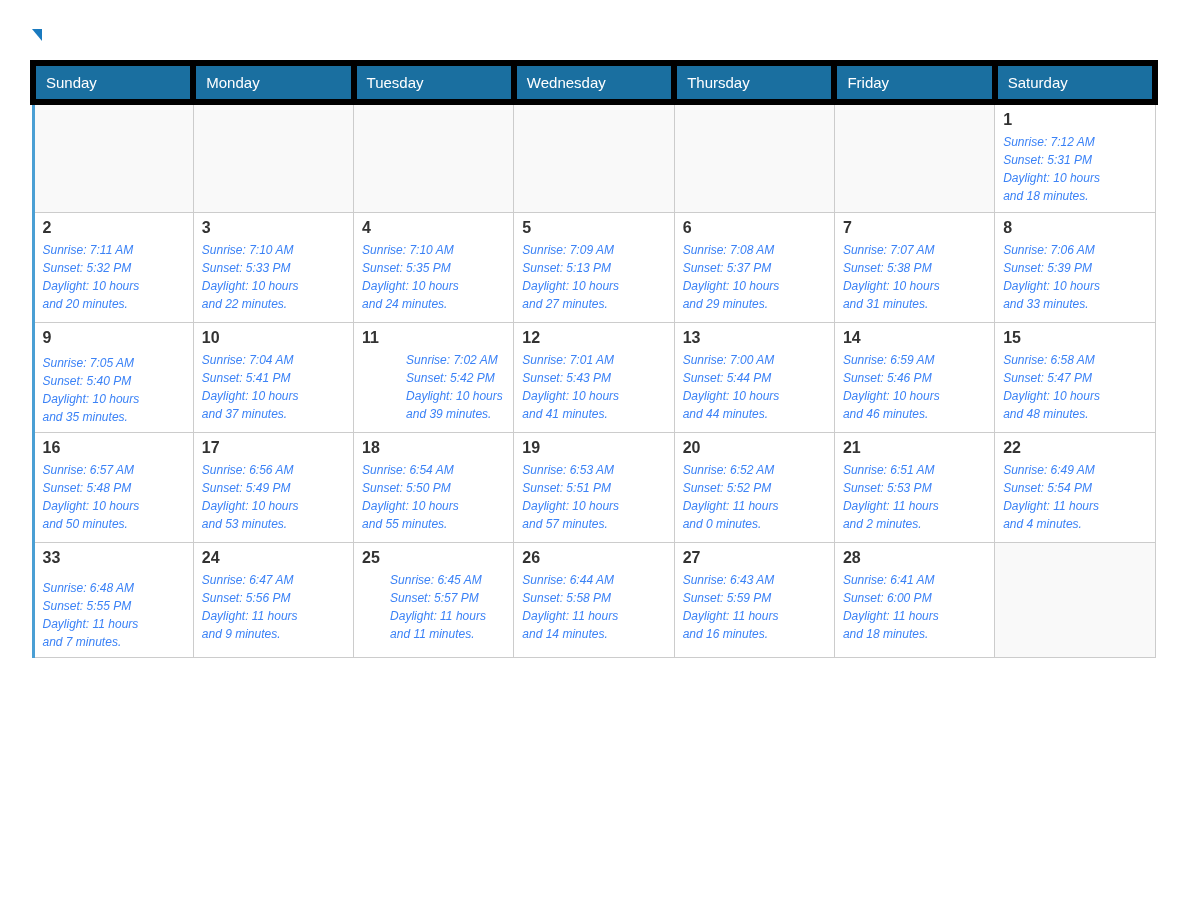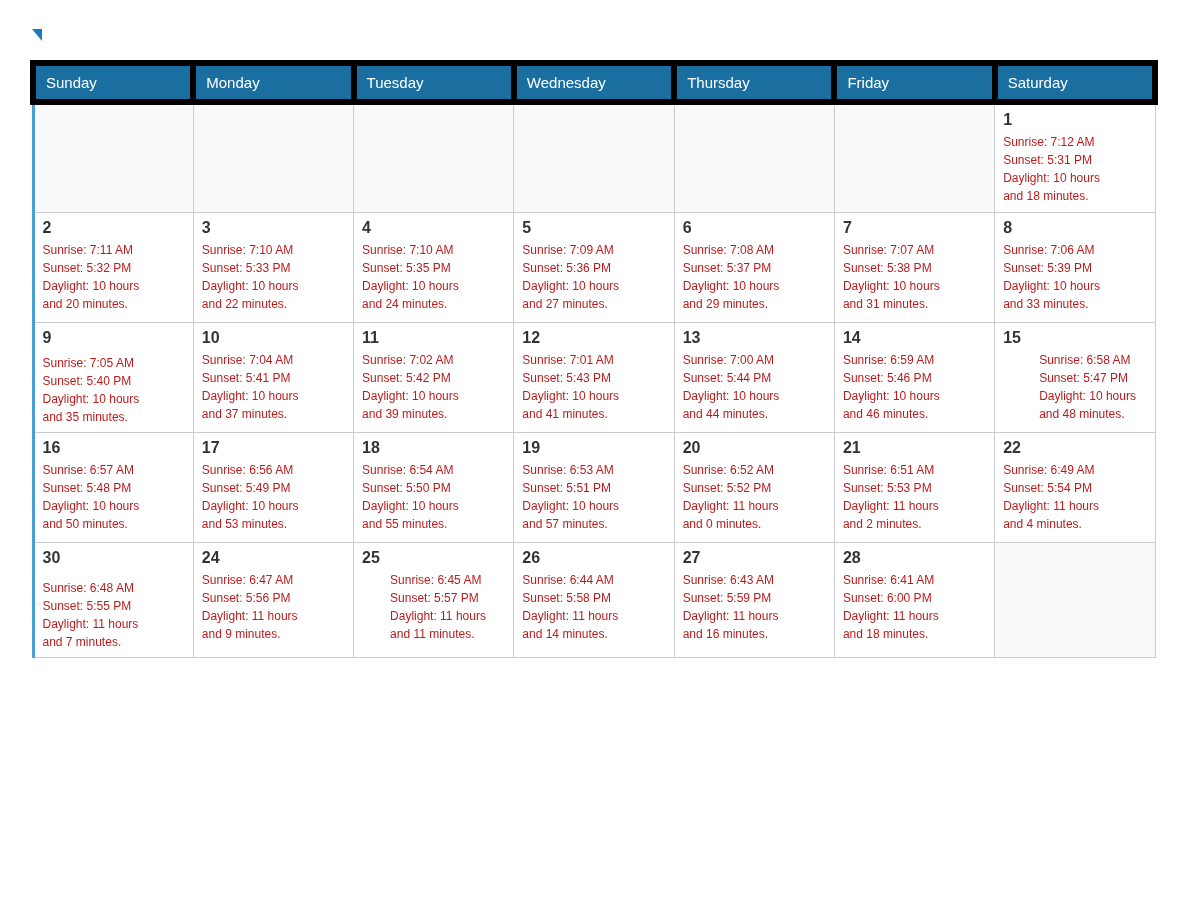--- a/index.html
+++ b/index.html
@@ -83,22 +83,23 @@
       background: #f9f9f9;
     }
     .day-number {
       font-size: 16px;
       font-weight: bold;
       margin-bottom: 4px;
       display: block;
     }
     .day-info {
       font-size: 12px;
-      color: #b91c1c;
+      color: #3b82f6;
       line-height: 1.5;
+      font-style: italic;
     }
     .week-row td:first-child {
       border-left: 3px solid #4a9fd4;
     }
   </style>
 </head>
 <body>
 
 <div class="header">
   <div class="logo">
@@ -161,21 +162,21 @@
         <td>
           <span class="day-number">4</span>
           <div class="day-info" style="white-space: pre-line;">Sunrise: 7:10 AM
 Sunset: 5:35 PM
 Daylight: 10 hours
 and 24 minutes.</div>
         </td>
         <td>
           <span class="day-number">5</span>
           <div class="day-info" style="white-space: pre-line;">Sunrise: 7:09 AM
-Sunset: 5:36 PM
+Sunset: 5:13 PM
 Daylight: 10 hours
 and 27 minutes.</div>
         </td>
         <td>
           <span class="day-number">6</span>
           <div class="day-info" style="white-space: pre-line;">Sunrise: 7:08 AM
 Sunset: 5:37 PM
 Daylight: 10 hours
 and 29 minutes.</div>
         </td>
@@ -204,21 +205,21 @@
         </td>
         <td>
           <span class="day-number">10</span>
           <div class="day-info" style="white-space: pre-line;">Sunrise: 7:04 AM
 Sunset: 5:41 PM
 Daylight: 10 hours
 and 37 minutes.</div>
         </td>
         <td>
           <span class="day-number">11</span>
-          <div class="day-info" style="white-space: pre-line;">Sunrise: 7:02 AM
+          <div class="day-info" style="white-space: pre-line; margin-left: 44px;">Sunrise: 7:02 AM
 Sunset: 5:42 PM
 Daylight: 10 hours
 and 39 minutes.</div>
         </td>
         <td>
           <span class="day-number">12</span>
           <div class="day-info" style="white-space: pre-line;">Sunrise: 7:01 AM
 Sunset: 5:43 PM
 Daylight: 10 hours
 and 41 minutes.</div>
@@ -232,21 +233,21 @@
         </td>
         <td>
           <span class="day-number">14</span>
           <div class="day-info" style="white-space: pre-line;">Sunrise: 6:59 AM
 Sunset: 5:46 PM
 Daylight: 10 hours
 and 46 minutes.</div>
         </td>
         <td>
           <span class="day-number">15</span>
-          <div class="day-info" style="white-space: pre-line; margin-left: 36px;">Sunrise: 6:58 AM
+          <div class="day-info" style="white-space: pre-line;">Sunrise: 6:58 AM
 Sunset: 5:47 PM
 Daylight: 10 hours
 and 48 minutes.</div>
         </td>
       </tr>
       <tr class="week-row">
         <td>
           <span class="day-number">16</span>
           <div class="day-info" style="white-space: pre-line;">Sunrise: 6:57 AM
 Sunset: 5:48 PM
@@ -291,21 +292,21 @@
         <td>
           <span class="day-number">22</span>
           <div class="day-info" style="white-space: pre-line;">Sunrise: 6:49 AM
 Sunset: 5:54 PM
 Daylight: 11 hours
 and 4 minutes.</div>
         </td>
       </tr>
       <tr class="week-row">
         <td>
-          <span class="day-number">30</span>
+          <span class="day-number">33</span>
           <div class="day-info" style="white-space: pre-line; margin-top: 12px;">Sunrise: 6:48 AM
 Sunset: 5:55 PM
 Daylight: 11 hours
 and 7 minutes.</div>
         </td>
         <td>
           <span class="day-number">24</span>
           <div class="day-info" style="white-space: pre-line;">Sunrise: 6:47 AM
 Sunset: 5:56 PM
 Daylight: 11 hours

